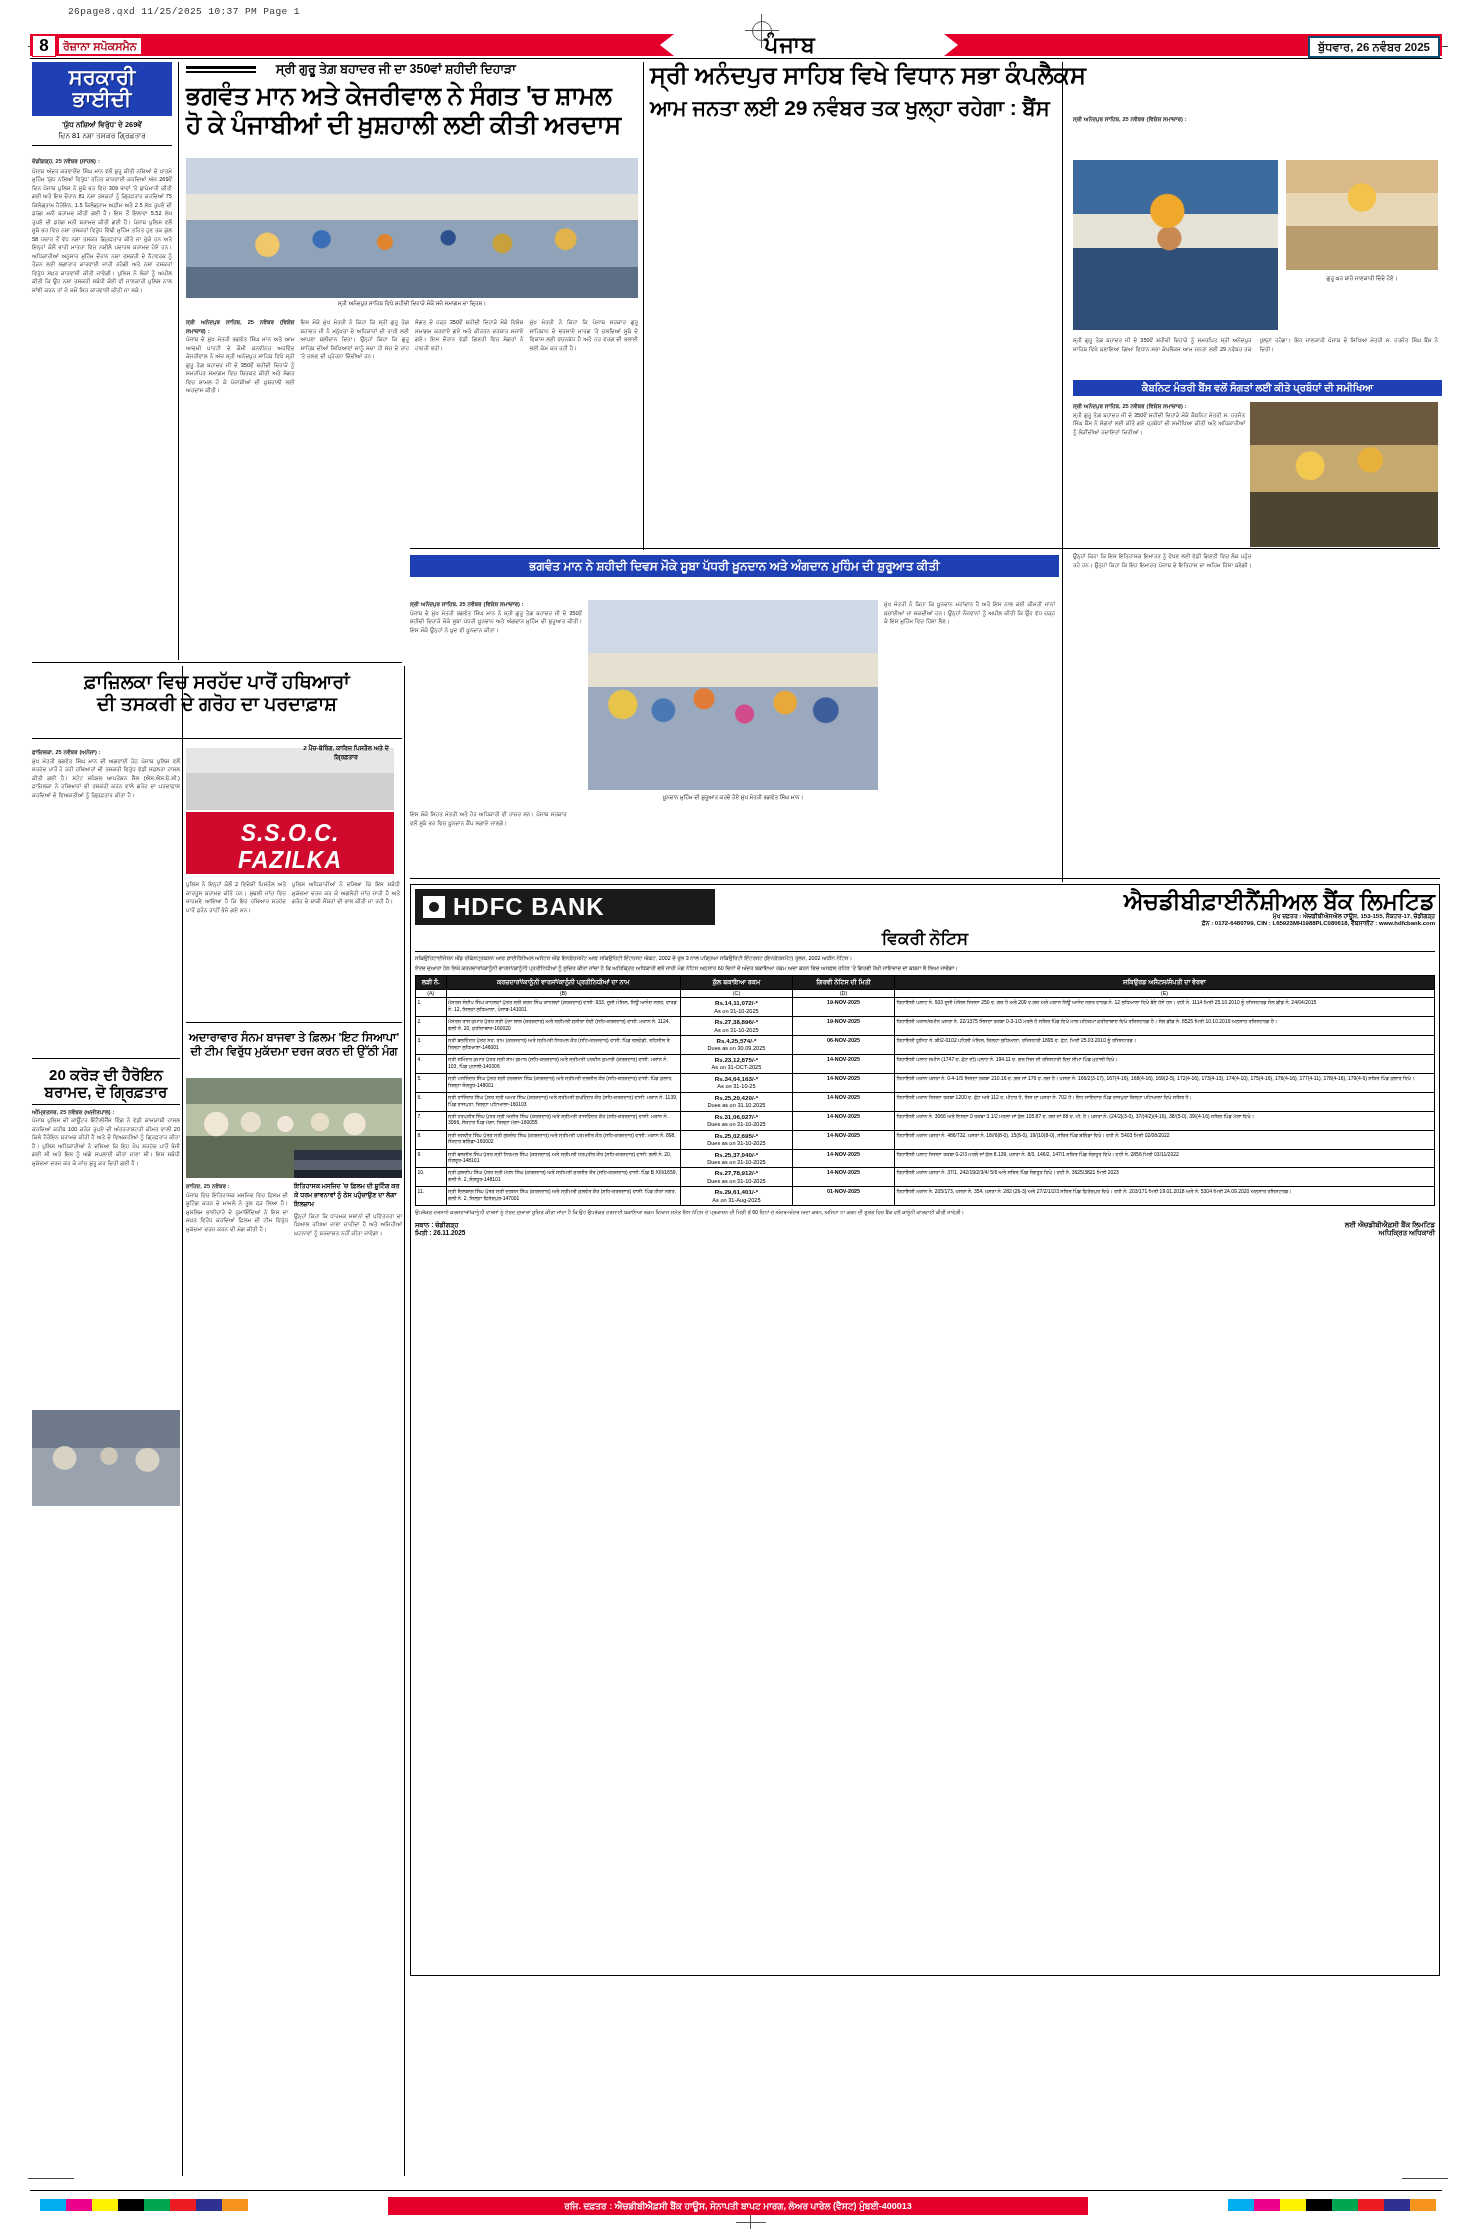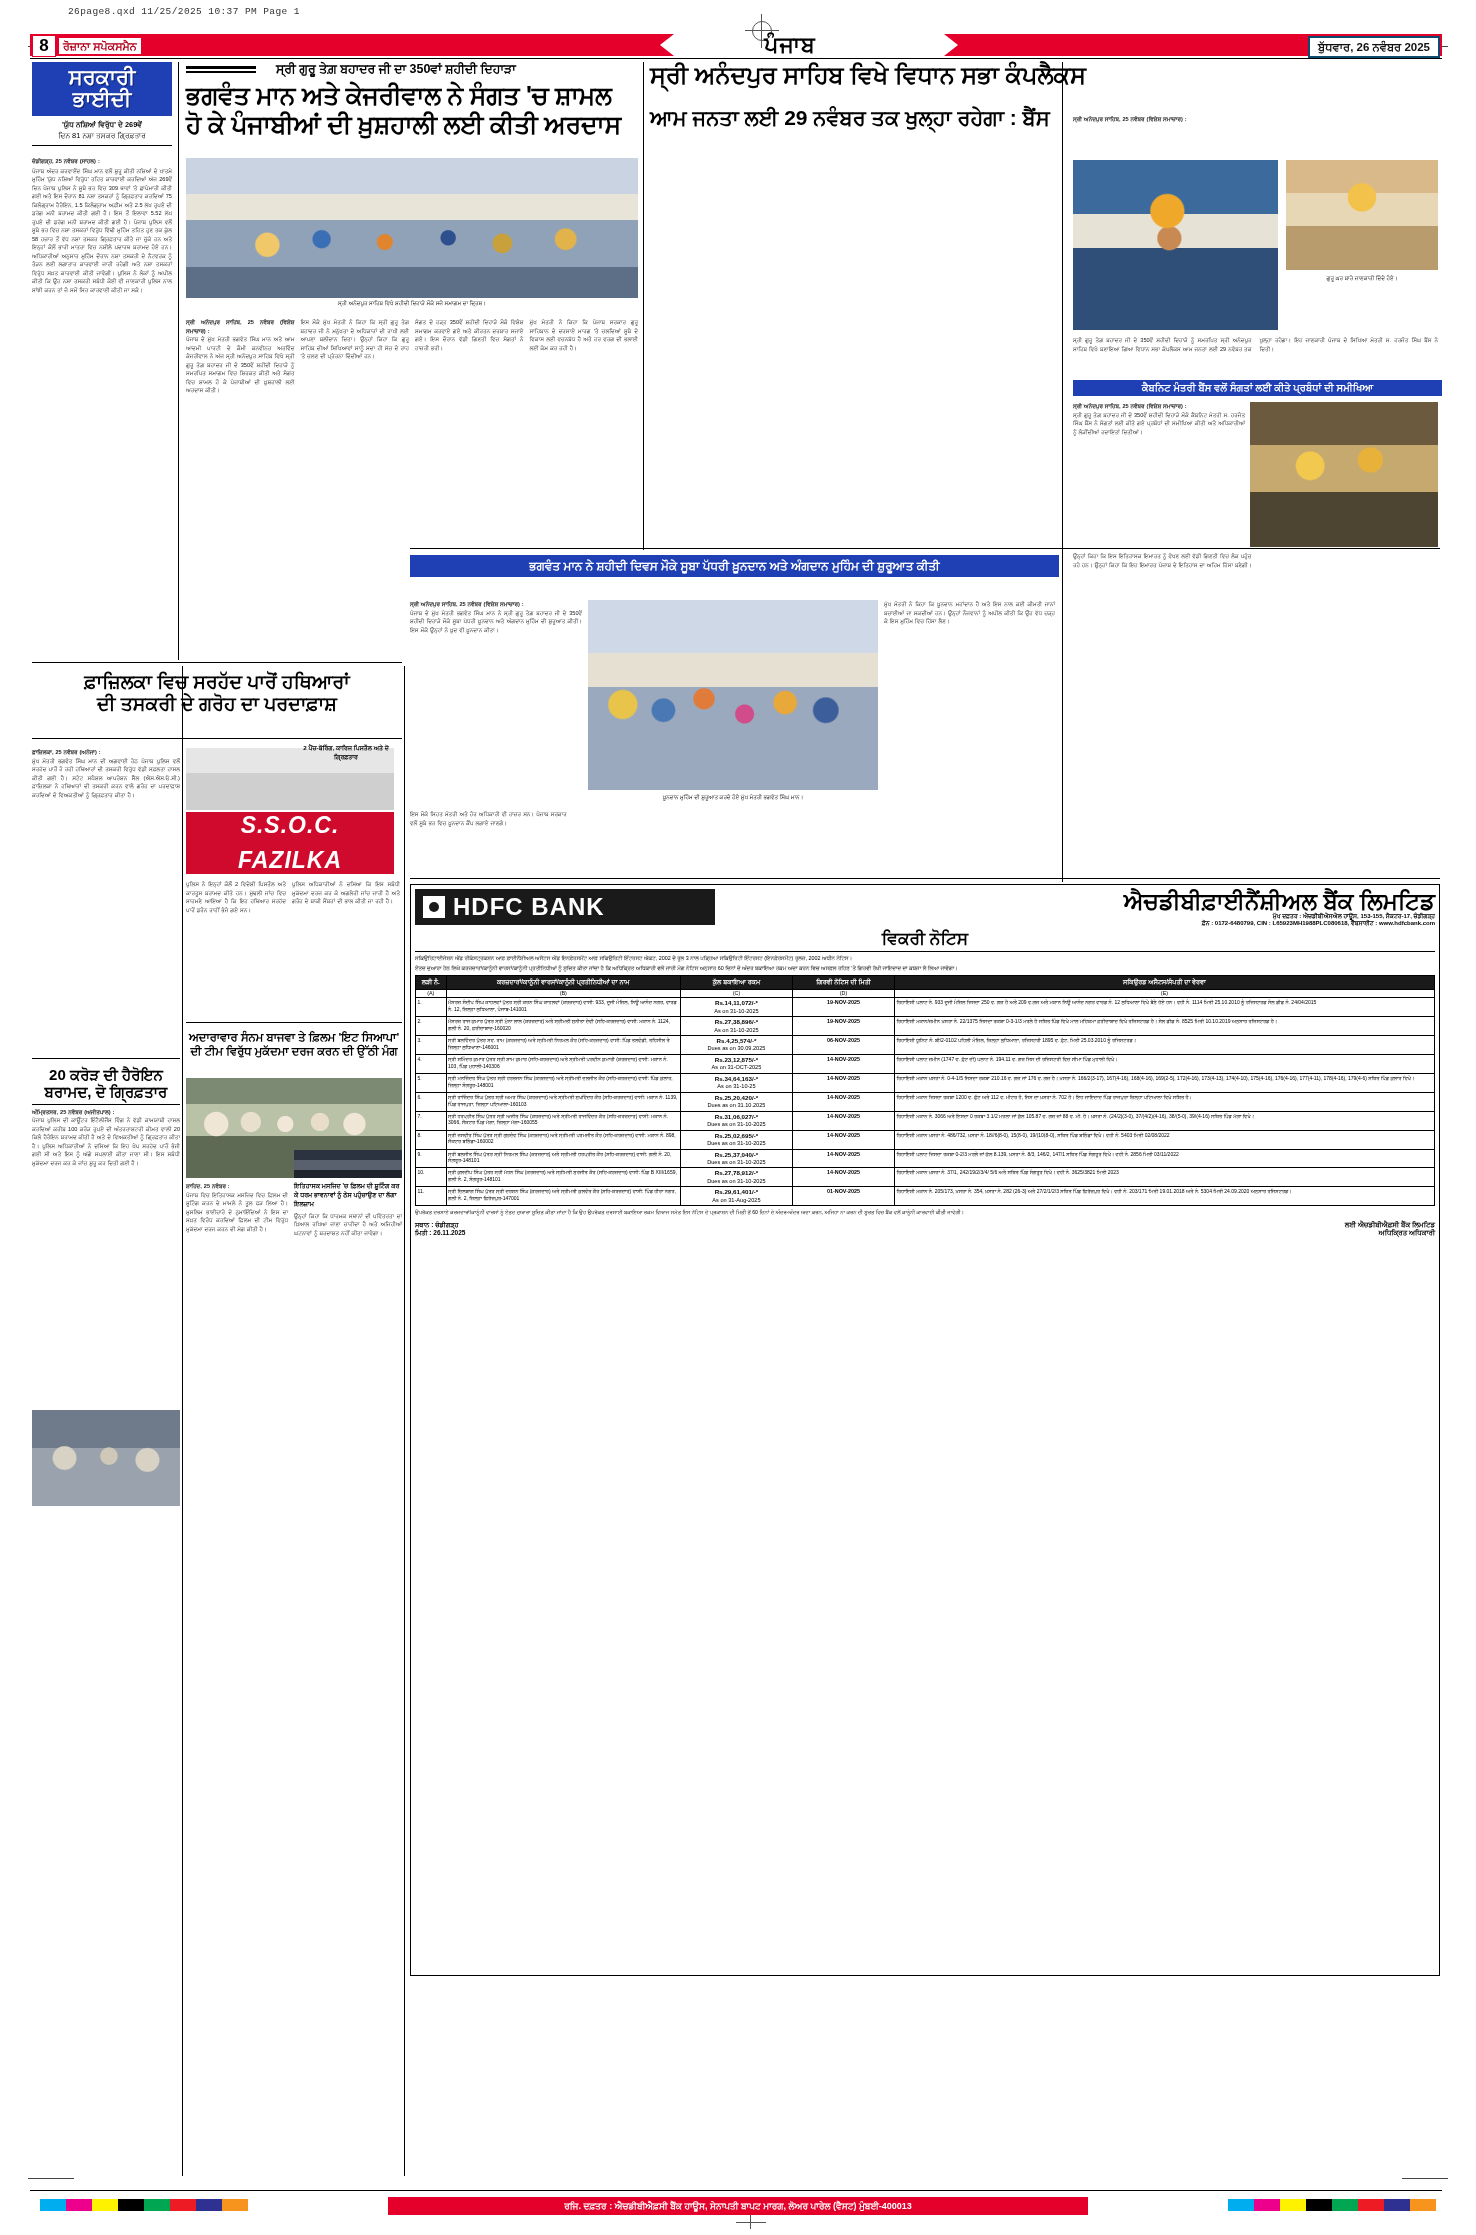--- a/index.html
+++ b/index.html
@@ -73,21 +73,21 @@
      radial-gradient(circle at 78% 46%,#efe6d6 0 6%,transparent 6.6%),
      linear-gradient(#7d8a73 0 26%,#b9c1a6 26% 58%,#5f6a55 58% 100%);}
   .ph-dark{background:linear-gradient(#2c3340 0 35%,#59616e 35% 70%,#1e232c 70% 100%);}
   .ph-heroin{background:
      radial-gradient(circle at 22% 50%,#d8d2c4 0 9%,transparent 10%),
      radial-gradient(circle at 52% 48%,#cfc8b8 0 9%,transparent 10%),
      radial-gradient(circle at 78% 52%,#d8d2c4 0 9%,transparent 10%),
      linear-gradient(#6f7a8a 0 40%,#9aa3ad 40% 100%);}
 
   
-  .ssoc{background:#cf0a2c;color:#fff;display:flex;align-items:center;justify-content:space-between;font-weight:bold;font-style:italic;}
+  .ssoc{background:#cf0a2c;color:#fff;display:flex;align-items:center;justify-content:flex-end;font-weight:bold;font-style:italic;}
 
   
   table{border-collapse:collapse;}
   .ntab{width:100%;font-size:5px;}
   .ntab th,.ntab td{border:.6px solid #000;padding:1px 1.5px;vertical-align:top;line-height:1.35;}
   .ntab thead th{background:#1a1a1a;color:#fff;text-align:center;font-size:6.4px;padding:2px 1px;}
   .ntab .sub td{text-align:center;font-size:5.4px;padding:0;}
   .amt{font-weight:bold;font-size:6.2px;text-align:center;white-space:nowrap;}
   .amt small{display:block;font-weight:normal;font-size:5.6px;}
   .dt{font-weight:bold;font-size:5.4px;text-align:center;}
@@ -185,21 +185,21 @@
   </div>
   <div style="position:absolute;left:410px;top:810px;width:645px;">
     <div class="body-txt" style="column-count:4;column-gap:6px;">ਇਸ ਮੌਕੇ ਸਿਹਤ ਮੰਤਰੀ ਅਤੇ ਹੋਰ ਅਧਿਕਾਰੀ ਵੀ ਹਾਜ਼ਰ ਸਨ। ਪੰਜਾਬ ਸਰਕਾਰ ਵਲੋਂ ਸੂਬੇ ਭਰ ਵਿਚ ਖ਼ੂਨਦਾਨ ਕੈਂਪ ਲਗਾਏ ਜਾਣਗੇ।</div>
   </div>
 
   <div class="rule" style="position:absolute;left:643px;top:62px;width:1px;height:488px;"></div>
   <div class="rule" style="position:absolute;left:1062px;top:62px;width:1px;height:820px;"></div>
 
   <div style="position:absolute;left:650px;top:62px;width:790px;">
     <div class="hl" style="font-size:24px;">ਸ੍ਰੀ ਅਨੰਦਪੁਰ ਸਾਹਿਬ ਵਿਖੇ ਵਿਧਾਨ ਸਭਾ ਕੰਪਲੈਕਸ</div>
-    <div class="hl" style="font-size:21px;margin-top:20px;">ਆਮ ਜਨਤਾ ਲਈ 29 ਨਵੰਬਰ ਤਕ ਖੁਲ੍ਹਾ ਰਹੇਗਾ : ਬੈਂਸ</div>
+    <div class="hl" style="font-size:21px;margin-top:10px;">ਆਮ ਜਨਤਾ ਲਈ 29 ਨਵੰਬਰ ਤਕ ਖੁਲ੍ਹਾ ਰਹੇਗਾ : ਬੈਂਸ</div>
   </div>
   <div class="photo ph-speaker" style="position:absolute;left:1073px;top:160px;width:205px;height:170px;"></div>
   <div class="photo ph-guru" style="position:absolute;left:1286px;top:160px;width:152px;height:110px;"></div>
   <div style="position:absolute;left:1073px;top:115px;width:120px;">
     <div class="body-txt" style="font-weight:bold;">ਸ੍ਰੀ ਅਨੰਦਪੁਰ ਸਾਹਿਬ, 25 ਨਵੰਬਰ (ਵਿਸ਼ੇਸ਼ ਸਮਾਚਾਰ) :</div>
   </div>
   <div style="position:absolute;left:1286px;top:275px;width:152px;">
     <div class="cap">ਗੁਰੂ ਘਰ ਬਾਰੇ ਜਾਣਕਾਰੀ ਦਿੰਦੇ ਹੋਏ।</div>
   </div>
   <div style="position:absolute;left:1073px;top:336px;width:365px;">

